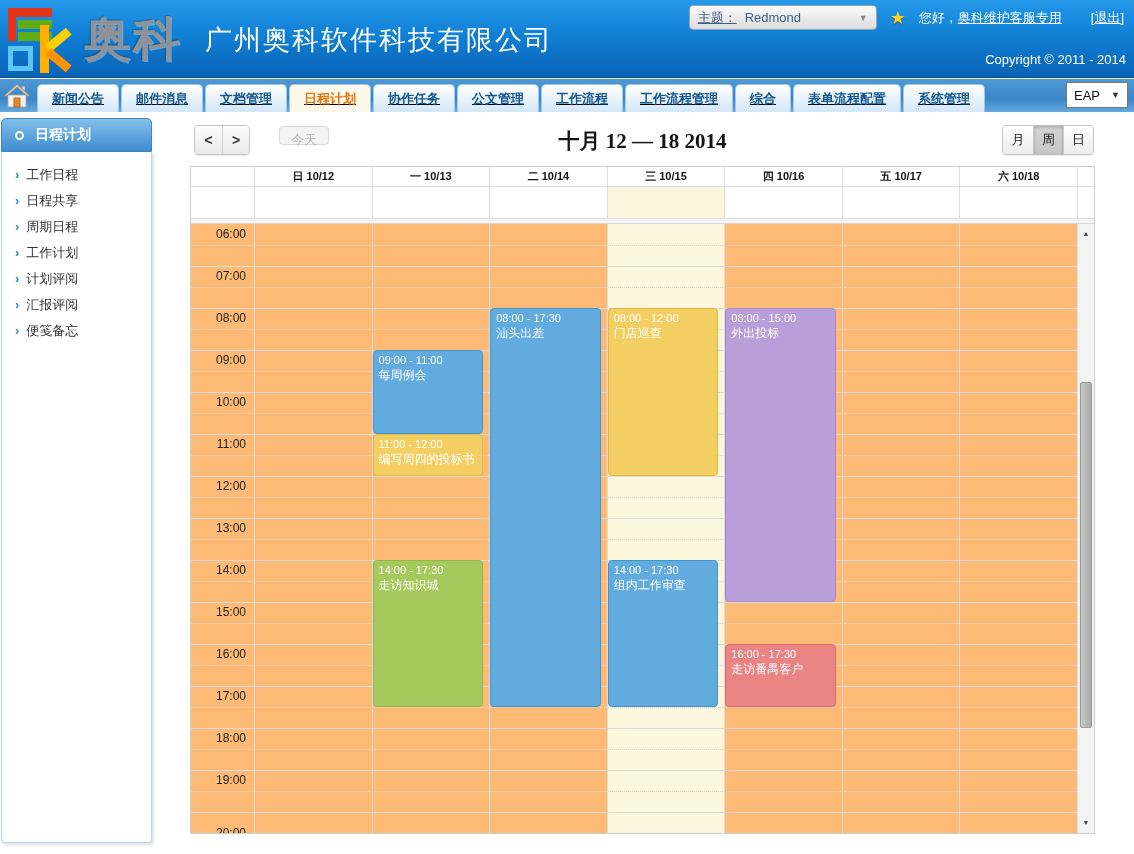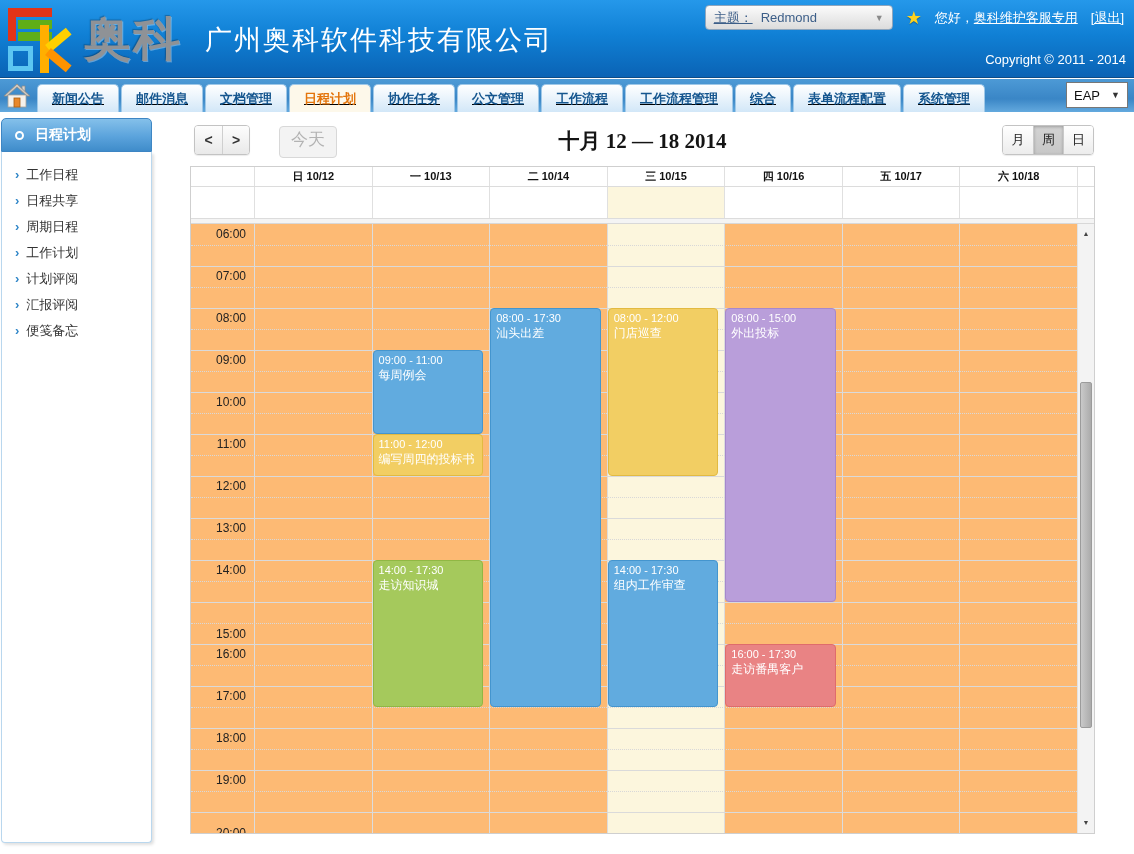--- a/index.html
+++ b/index.html
@@ -40,21 +40,21 @@
                   color: #fff; font-size: 13px; }
   .theme-box {
     width: 188px; height: 25px; border: 1px solid #8fa6bd; border-radius: 4px;
     background: linear-gradient(180deg, #fbfbfb, #dcdcdc);
     display: flex; align-items: center; padding: 0 8px; color: #3c5e88;
   }
   .theme-label { text-decoration: underline; margin-right: 8px; }
   .theme-value { flex: 1; color: #3c5e88; }
   .theme-caret { color: #8a8a8a; font-size: 9px; }
   .star-icon { color: #ffd21e; font-size: 18px; text-shadow: 0 1px 1px rgba(0,0,0,.3); }
-  .greeting a, .logout { color: #fff; }
+  .greeting a, .logout { color: #fff; margin-left: 16px; }
   .user-link { font-weight: normal; text-decoration: underline; cursor: pointer; }
   .logout { text-decoration: underline; cursor: pointer; }
   .copyright { position: absolute; right: 8px; top: 52px; color: #fff; font-size: 13px; }
 
   
   .navbar {
     position: absolute; left: 0; top: 79px; width: 1134px; height: 33px;
     background: linear-gradient(180deg, #4d9ad6 0%, #3a86c6 60%, #63a9de 100%);
     display: flex; align-items: flex-end;
   }
@@ -94,23 +94,23 @@
   .side-item .arrow { color: #2f86c8; font-weight: bold; margin-right: 7px; }
 
   
   .main { position: absolute; left: 190px; top: 112px; width: 905px; }
   .toolbar { position: relative; height: 31px; margin-top: 13px; }
   .btn-group { position: absolute; left: 4px; top: 0; display: flex; border: 1px solid #c3c3c3;
                border-radius: 4px; overflow: hidden; background: #fff; box-shadow: 0 1px 1px rgba(0,0,0,.08); }
   .nav-btn { width: 27px; height: 28px; line-height: 28px; text-align: center; font-size: 14px;
              font-weight: bold; color: #333; background: linear-gradient(#fdfdfd, #e9e9e9); cursor: pointer; }
   .nav-btn + .nav-btn { border-left: 1px solid #cfcfcf; }
-  .today-btn { position: absolute; left: 89px; top: 1px; height: 32px; line-height: 25px; padding: 0 11px;
+  .today-btn { position: absolute; left: 89px; top: 1px; height: 19px; line-height: 25px; padding: 0 11px;
                border: 1px solid #d8d8d8; border-radius: 4px; background: #f3f3f3; color: #b3b3b3;
-               font-size: 17px; }
+               font-size: 13px; }
   .cal-title { position: absolute; left: 0; right: 0; top: 2px; text-align: center;
                font-family: "Liberation Serif", "DejaVu Serif", serif; font-weight: bold;
                font-size: 21px; color: #141414; }
   .view-group { position: absolute; right: 1px; top: 0; display: flex; border: 1px solid #c3c3c3;
                 border-radius: 4px; overflow: hidden; box-shadow: 0 1px 1px rgba(0,0,0,.08); }
   .view-btn { min-width: 30px; padding: 0 6px; height: 28px; line-height: 28px; text-align: center;
               font-size: 13px; color: #222; background: linear-gradient(#ffffff, #ececec); cursor: pointer; }
   .view-btn + .view-btn { border-left: 1px solid #c9c9c9; }
   .view-btn.active { background: linear-gradient(#d3d3d3, #c7c7c7); box-shadow: inset 0 1px 3px rgba(0,0,0,.25); }
 
@@ -291,21 +291,21 @@
           <div class="half-line" style="top: 273px;"></div>
           <div class="time-label" style="top: 255px;">12:00</div>
           <div class="hour-line" style="top: 294px;"></div>
           <div class="half-line" style="top: 315px;"></div>
           <div class="time-label" style="top: 297px;">13:00</div>
           <div class="hour-line" style="top: 336px;"></div>
           <div class="half-line" style="top: 357px;"></div>
           <div class="time-label" style="top: 339px;">14:00</div>
           <div class="hour-line" style="top: 378px;"></div>
           <div class="half-line" style="top: 399px;"></div>
-          <div class="time-label" style="top: 403px;">15:00</div>
+          <div class="time-label" style="top: 381px;">15:00</div>
           <div class="hour-line" style="top: 420px;"></div>
           <div class="half-line" style="top: 441px;"></div>
           <div class="time-label" style="top: 423px;">16:00</div>
           <div class="hour-line" style="top: 462px;"></div>
           <div class="half-line" style="top: 483px;"></div>
           <div class="time-label" style="top: 465px;">17:00</div>
           <div class="hour-line" style="top: 504px;"></div>
           <div class="half-line" style="top: 525px;"></div>
           <div class="time-label" style="top: 507px;">18:00</div>
           <div class="hour-line" style="top: 546px;"></div>

